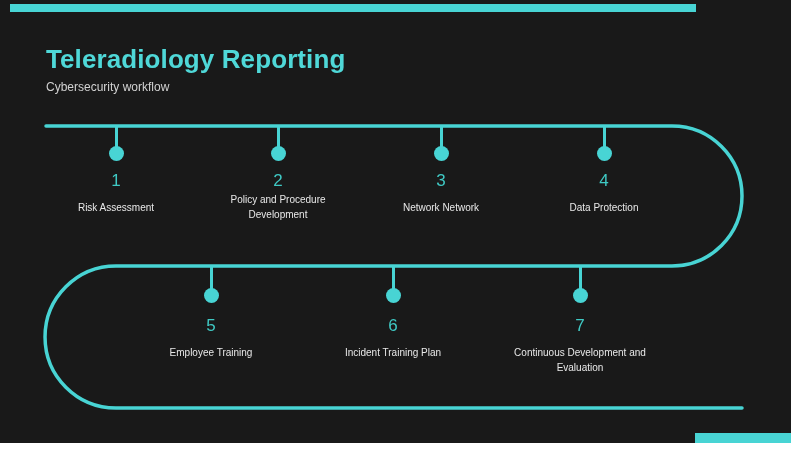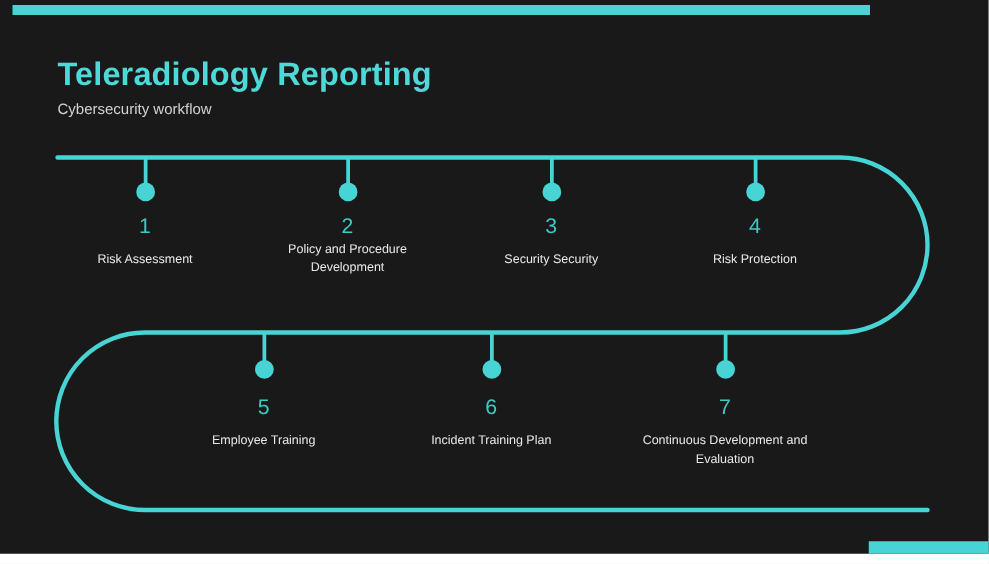--- a/index.html
+++ b/index.html
@@ -136,28 +136,28 @@
     <div class="stem" style="top:0px; height:27px;"></div>
     <div class="dot" style="top:20px;"></div>
     <div class="num" style="top:45px;">2</div>
     <div class="label" style="top:66px; width:140px; left:-70px;">Policy and Procedure Development</div>
   </div>
 
   <div class="node" style="left:441px; top:126px;">
     <div class="stem" style="top:0px; height:27px;"></div>
     <div class="dot" style="top:20px;"></div>
     <div class="num" style="top:45px;">3</div>
-    <div class="label" style="top:74px;">Security Security</div>
+    <div class="label" style="top:74px;">Network Network</div>
   </div>
 
   <div class="node" style="left:604px; top:126px;">
     <div class="stem" style="top:0px; height:27px;"></div>
     <div class="dot" style="top:20px;"></div>
     <div class="num" style="top:45px;">4</div>
-    <div class="label" style="top:74px;">Risk Protection</div>
+    <div class="label" style="top:74px;">Data Protection</div>
   </div>
 
   <div class="node" style="left:211px; top:266px;">
     <div class="stem" style="top:0px; height:27px;"></div>
     <div class="dot" style="top:22px;"></div>
     <div class="num" style="top:50px;">5</div>
     <div class="label" style="top:79px;">Employee Training</div>
   </div>
 
   <div class="node" style="left:393px; top:266px;">

